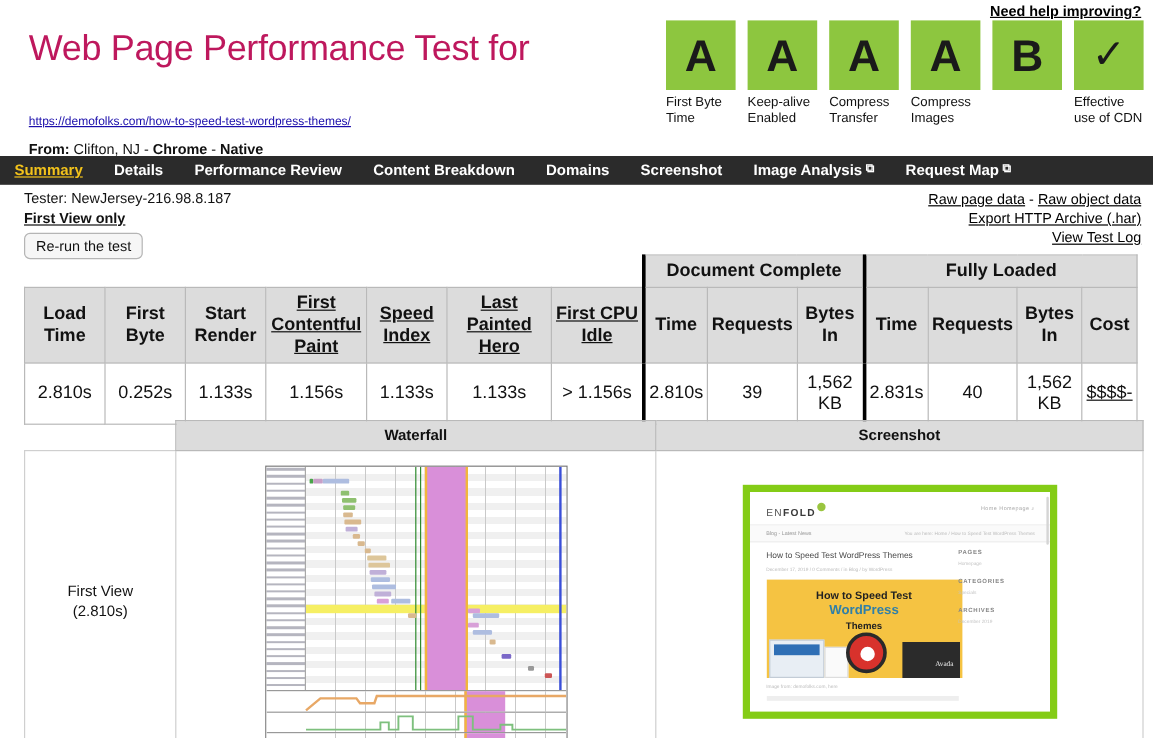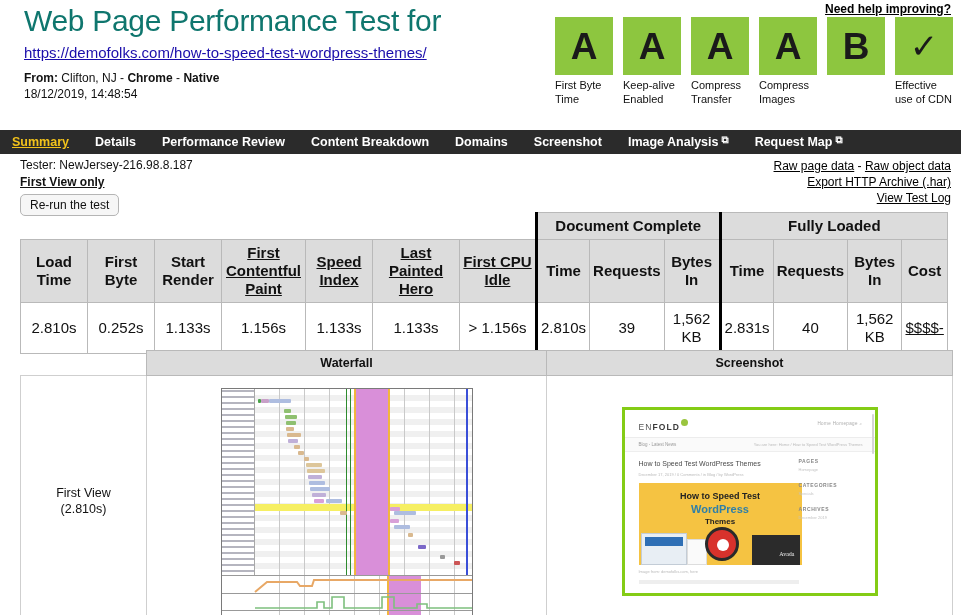--- a/index.html
+++ b/index.html
@@ -13,28 +13,29 @@
   #page { position: relative; width: 961px; height: 615px; }
 
   
   .header { position: relative; padding: 0 10px; }
   .help-link {
     position: absolute; right: 10px; top: 2px;
     font-size: 12px; color: #000; text-decoration: underline;
     font-weight: bold; cursor: pointer;
   }
   .title {
-    font-size: 30px; font-weight: normal; color: #0f766e;
-    margin: 0; padding: 4px 0 0 14px; line-height: 1.1;
+    font-size: 30px; font-weight: normal; color: #be185d;
+    margin: 0; padding: 24px 0 0 14px; line-height: 1.1;
     letter-spacing: -0.3px;
   }
   .url {
     display: block; padding: 7px 0 0 14px;
-    font-size: 15px; color: #1a0dab; text-decoration: underline;
+    font-size: 10px; color: #1a0dab; text-decoration: underline;
     cursor: pointer;
+    margin-top: 32px;
   }
   .from-line {
     padding: 10px 0 0 14px; font-size: 12px; color: #111;
   }
   .from-line b { font-weight: bold; }
   .date-line { padding: 2px 0 0 14px; font-size: 12px; color: #111; }
 
   
   .grades {
     position: absolute; right: 8px; top: 17px;
@@ -174,21 +175,21 @@
     background: repeating-linear-gradient(to right, transparent 0 24px, #c9c9c9 24px 25px);
   }
   .wf-sub .bandcol {
     position: absolute; top: 0; bottom: 0; left: 165px; width: 32px;
     background: #d98fd9; border-left: 2px solid #f2b63c;
   }
 
   
   .ss-thumb {
     width: 250px; height: 183px; margin: 5px auto;
-    background: #ffffff; border: 3px solid #84cc16;
+    background: #ffffff; border: 6px solid #84cc16;
     position: relative; overflow: hidden; text-align: left;
   }
   .ss-hd { position: absolute; left: 0; top: 0; right: 0; height: 27px; background: #fff; border-bottom: 1px solid #ececec; }
   .ss-logo { position: absolute; left: 14px; top: 9px; font-size: 8.5px; letter-spacing: 1.1px; color: #555; }
   .ss-logo b { font-weight: bold; color: #3a3a3a; }
   .ss-logo .dot {
     display: inline-block; width: 7px; height: 7px; border-radius: 50%;
     background: #9ac53f; vertical-align: super; margin-left: 1px;
   }
   .ss-navtxt { position: absolute; right: 12px; top: 11px; font-size: 4.5px; color: #aaa; letter-spacing: .4px; }

